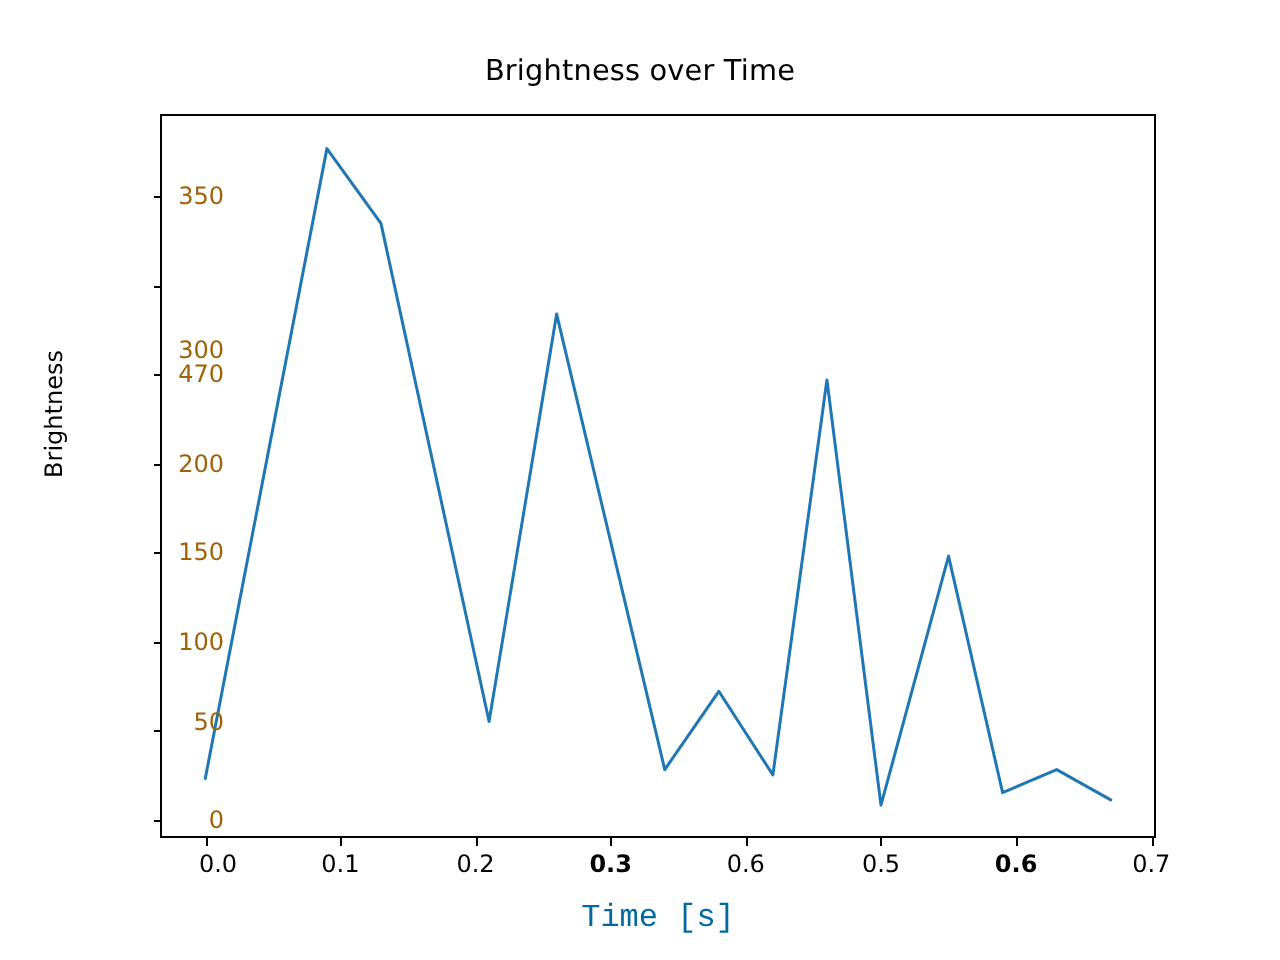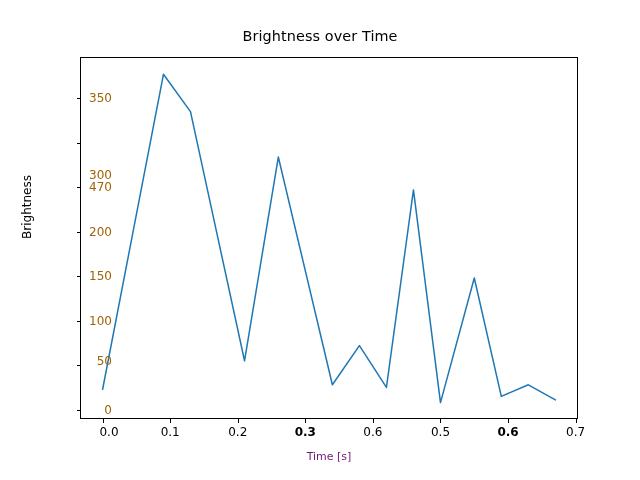--- a/index.html
+++ b/index.html
@@ -88,22 +88,23 @@
     white-space: nowrap;
     line-height: 1;
     width: 60px;
   }
   #xlabel {
     position: absolute;
     left: 80px;
     top: 450px;
     width: 498px;
     text-align: center;
-    font-size: 11px;
-    color: #701a75;
+    font-size: 16px;
+    color: #0369a1;
+    font-family: Liberation Mono, monospace;
   }
   #ylabel {
     position: absolute;
     left: -33px;
     top: 200px;
     width: 120px;
     text-align: center;
     font-size: 12px;
     color: #000000;
     transform: rotate(-90deg);

